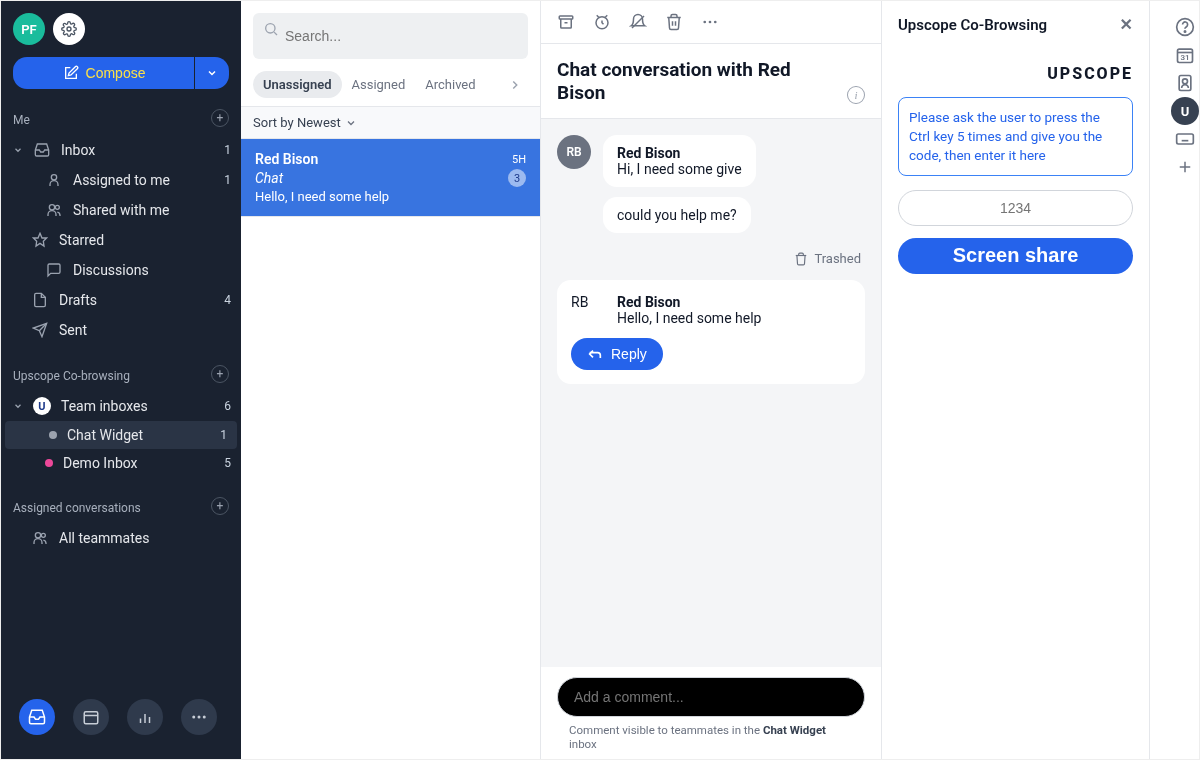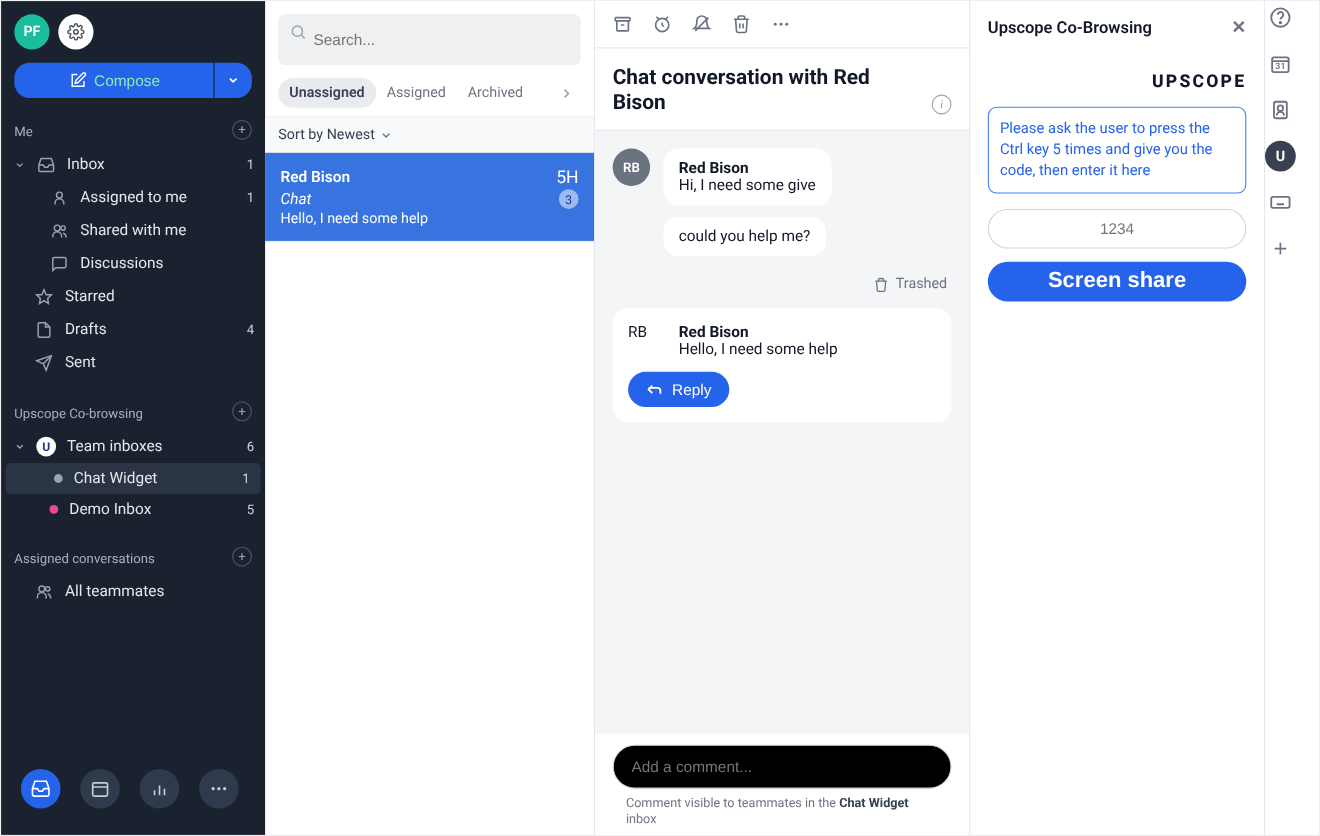--- a/index.html
+++ b/index.html
@@ -17,21 +17,21 @@
   }
   *{box-sizing:border-box;}
   html,body{margin:0;padding:0;height:100%;font-family:-apple-system,BlinkMacSystemFont,"Segoe UI",Roboto,Helvetica,Arial,sans-serif;font-size:14px;color:var(--text-dark);}
   .app{display:flex;width:1200px;height:760px;overflow:hidden;border:1px solid #eee;}
   
   .sidebar{width:240px;background:var(--side-bg);color:#fff;display:flex;flex-direction:column;flex:0 0 240px;}
   .side-top{display:flex;align-items:center;padding:12px;gap:8px;border-radius:14px;}
   .avatar-circle{width:32px;height:32px;border-radius:50%;background:#1abc9c;display:flex;align-items:center;justify-content:center;font-size:13px;font-weight:600;color:#fff;}
   .gear-btn{width:32px;height:32px;border-radius:50%;background:#fff;display:flex;align-items:center;justify-content:center;}
   .compose-row{display:flex;padding:0 12px 12px 12px;gap:1px;}
-  .compose-btn{flex:1;background:var(--blue);color:#86efac;border:none;border-radius:14px 0 0 14px;height:32px;display:flex;align-items:center;justify-content:center;gap:6px;font-size:14px;font-weight:500;cursor:pointer;}
+  .compose-btn{flex:1;background:var(--blue);color:#fde047;border:none;border-radius:14px 0 0 14px;height:32px;display:flex;align-items:center;justify-content:center;gap:6px;font-size:14px;font-weight:500;cursor:pointer;}
   .compose-caret{background:var(--blue);color:#fff;border:none;border-radius:0 14px 14px 0;height:32px;width:34px;display:flex;align-items:center;justify-content:center;cursor:pointer;}
   .section-hdr{display:flex;align-items:flex-end;justify-content:space-between;padding:8px 12px;color:var(--text-muted);font-size:12px;}
   .plus-icon{width:18px;height:18px;border:1px solid #4b5563;border-radius:50%;display:flex;align-items:center;justify-content:center;color:#9aa2af;font-size:12px;line-height:1;}
   .nav-item{display:flex;align-items:center;padding:6px 10px 6px 12px;color:#e5e7eb;font-size:14px;gap:10px;position:relative;}
   .nav-item.sub{padding-left:44px;}
   .nav-item .cnt{margin-left:auto;color:#cbd5e1;font-size:12px;}
   .nav-item.selected{background:#2a3445;border-radius:4px;margin:0 4px;}
   .caret{width:10px;display:inline-block;color:#9aa2af;}
   .ic{width:18px;height:18px;display:inline-flex;align-items:center;justify-content:center;color:#9aa2af;}
   .dot{width:8px;height:8px;border-radius:50%;display:inline-block;}
@@ -46,21 +46,21 @@
   .search-box .mag{position:absolute;left:10px;top:8px;color:#9ca3af;}
   .tabs{display:flex;align-items:center;padding:0 12px 8px 12px;border-bottom:1px solid var(--divider);gap:0;}
   .tab{padding:6px 10px;font-size:13px;color:var(--text-gray);border-radius:14px;}
   .tab.active{background:#e9ebee;color:#374151;font-weight:600;}
   .tab-caret{margin-left:auto;color:#9ca3af;padding:6px;}
   .sort-row{display:flex;align-items:center;gap:4px;padding:8px 12px;font-size:13px;color:#374151;background:#f8f9fb;border-bottom:1px solid var(--divider);}
   .conv-item{padding:12px 14px;border-bottom:1px solid var(--divider);}
   .conv-item.sel{background:#3874e0;color:#fff;}
   .conv-top{display:flex;align-items:center;}
   .conv-top .name{font-weight:600;}
-  .conv-top .time{margin-left:auto;font-size:16px;}
+  .conv-top .time{margin-left:auto;font-size:11px;}
   .conv-sub{display:flex;align-items:center;margin-top:2px;}
   .conv-sub .chn{font-style:italic;}
   .conv-sub .badge{margin-left:auto;width:18px;height:18px;border-radius:50%;background:rgba(255,255,255,0.5);color:#1e3a8a;font-size:11px;display:flex;align-items:center;justify-content:center;}
   .conv-preview{margin-top:2px;font-size:13px;}
   
   .conv-view{flex:1;display:flex;flex-direction:column;min-width:0;background:#fff;}
   .cv-toolbar{display:flex;align-items:center;gap:18px;padding:12px 16px;border-bottom:1px solid var(--divider);color:#6b7280;}
   .cv-header{display:flex;align-items:flex-end;gap:8px;padding:14px 16px;border-bottom:1px solid var(--divider);}
   .cv-header .ttl{font-size:19px;font-weight:700;}
   .info-circ{width:18px;height:18px;border:1.5px solid #9ca3af;border-radius:50%;display:flex;align-items:center;justify-content:center;font-size:11px;color:#9ca3af;font-style:italic;font-family:serif;}
@@ -79,21 +79,21 @@
   .footer-hint b{color:#374151;}
   
   .upscope{width:268px;border-left:1px solid var(--divider);display:flex;flex-direction:column;padding:14px 16px;flex:0 0 268px;}
   .ups-hdr{display:flex;align-items:center;font-size:15px;font-weight:600;color:#111827;}
   .ups-close{margin-left:auto;color:#6b7280;cursor:pointer;font-size:16px;}
   .ups-logo{margin-top:30px;text-align:right;font-weight:800;letter-spacing:2px;font-size:16px;}
   .ups-instr{margin-top:14px;border:1.5px solid #3b82f6;border-radius:8px;padding:10px;color:#2563eb;font-size:13.5px;line-height:1.4;}
   .ups-code{margin-top:14px;width:100%;height:36px;border:1px solid #d1d5db;border-radius:18px;text-align:center;font-size:14px;color:#9ca3af;}
   .ups-share{margin-top:12px;width:100%;height:36px;border:none;border-radius:18px;background:var(--blue);color:#fff;font-weight:600;font-size:20px;cursor:pointer;}
   
-  .rail{width:50px;border-left:1px solid var(--divider);display:flex;flex-direction:column;align-items:flex-start;padding-top:1px;gap:14px;color:#6b7280;flex:0 0 50px;}
+  .rail{width:50px;border-left:1px solid var(--divider);display:flex;flex-direction:column;align-items:flex-end;padding-top:12px;color:#6b7280;flex:0 0 50px;}
   .rail-ic{width:28px;height:28px;display:flex;align-items:center;justify-content:center;border-radius:50%;}
   .rail-ic.on{background:#374151;color:#fff;}
   svg{display:block;}
 </style>
 </head>
 <body>
 
 <div class="app">
 
   <aside class="sidebar">
@@ -161,35 +161,35 @@
       <span class="ic">
           <svg width="16" height="16" viewBox="0 0 24 24" fill="none" stroke="currentColor" stroke-width="2">
             <circle cx="9" cy="8" r="4"></circle>
             <path d="M3 21v-2a6 6 0 0 1 12 0v2"></path>
             <circle cx="17" cy="8" r="3"></circle>
             <path d="M21 21v-1a5 5 0 0 0-4-4.9"></path>
           </svg>
         </span>
       <span>Shared with me</span>
     </div>
+    <div class="nav-item" style="padding-left:30px">
+      <span class="ic">
+          <svg width="16" height="16" viewBox="0 0 24 24" fill="none" stroke="currentColor" stroke-width="2">
+            <polygon points="12 2 15 9 22 9 17 14 18 21 12 17 6 21 7 14 2 9 9 9"></polygon>
+          </svg>
+        </span>
+      <span>Starred</span>
+    </div>
     <div class="nav-item sub">
       <span class="ic">
           <svg width="16" height="16" viewBox="0 0 24 24" fill="none" stroke="currentColor" stroke-width="2">
             <path d="M21 15a2 2 0 0 1-2 2H7l-4 4V5a2 2 0 0 1 2-2h14a2 2 0 0 1 2 2z"></path>
           </svg>
         </span>
       <span>Discussions</span>
-    </div>
-    <div class="nav-item" style="padding-left:30px">
-      <span class="ic">
-          <svg width="16" height="16" viewBox="0 0 24 24" fill="none" stroke="currentColor" stroke-width="2">
-            <polygon points="12 2 15 9 22 9 17 14 18 21 12 17 6 21 7 14 2 9 9 9"></polygon>
-          </svg>
-        </span>
-      <span>Starred</span>
     </div>
     <div class="nav-item" style="padding-left:30px">
       <span class="ic">
           <svg width="16" height="16" viewBox="0 0 24 24" fill="none" stroke="currentColor" stroke-width="2">
             <path d="M14 2H6a2 2 0 0 0-2 2v16a2 2 0 0 0 2 2h12a2 2 0 0 0 2-2V8z"></path>
             <polyline points="14 2 14 8 20 8"></polyline>
           </svg>
         </span>
       <span>Drafts</span>
       <span class="cnt">4</span>

